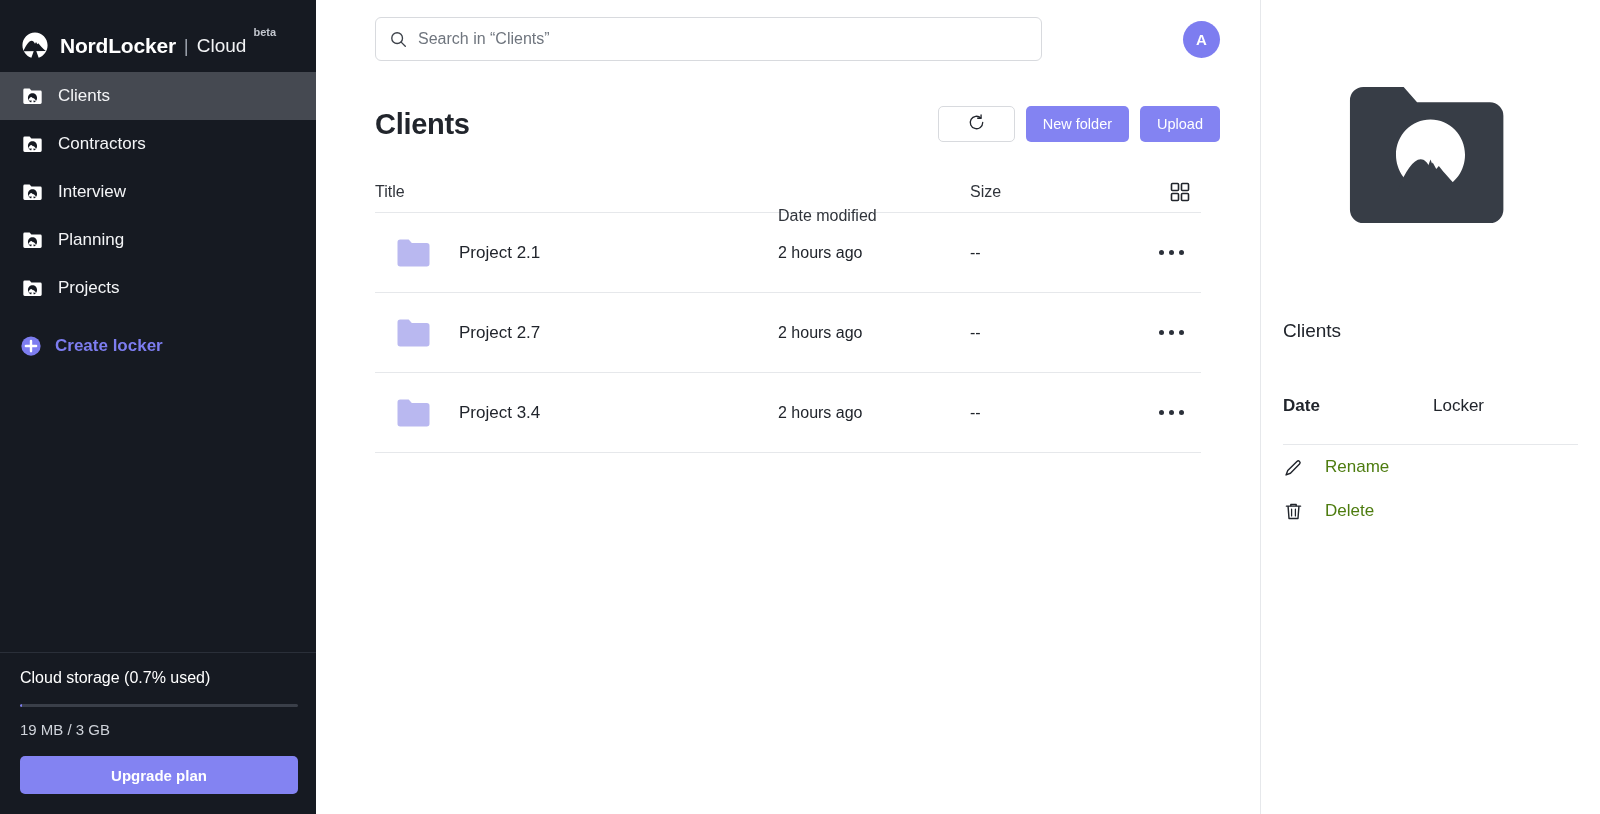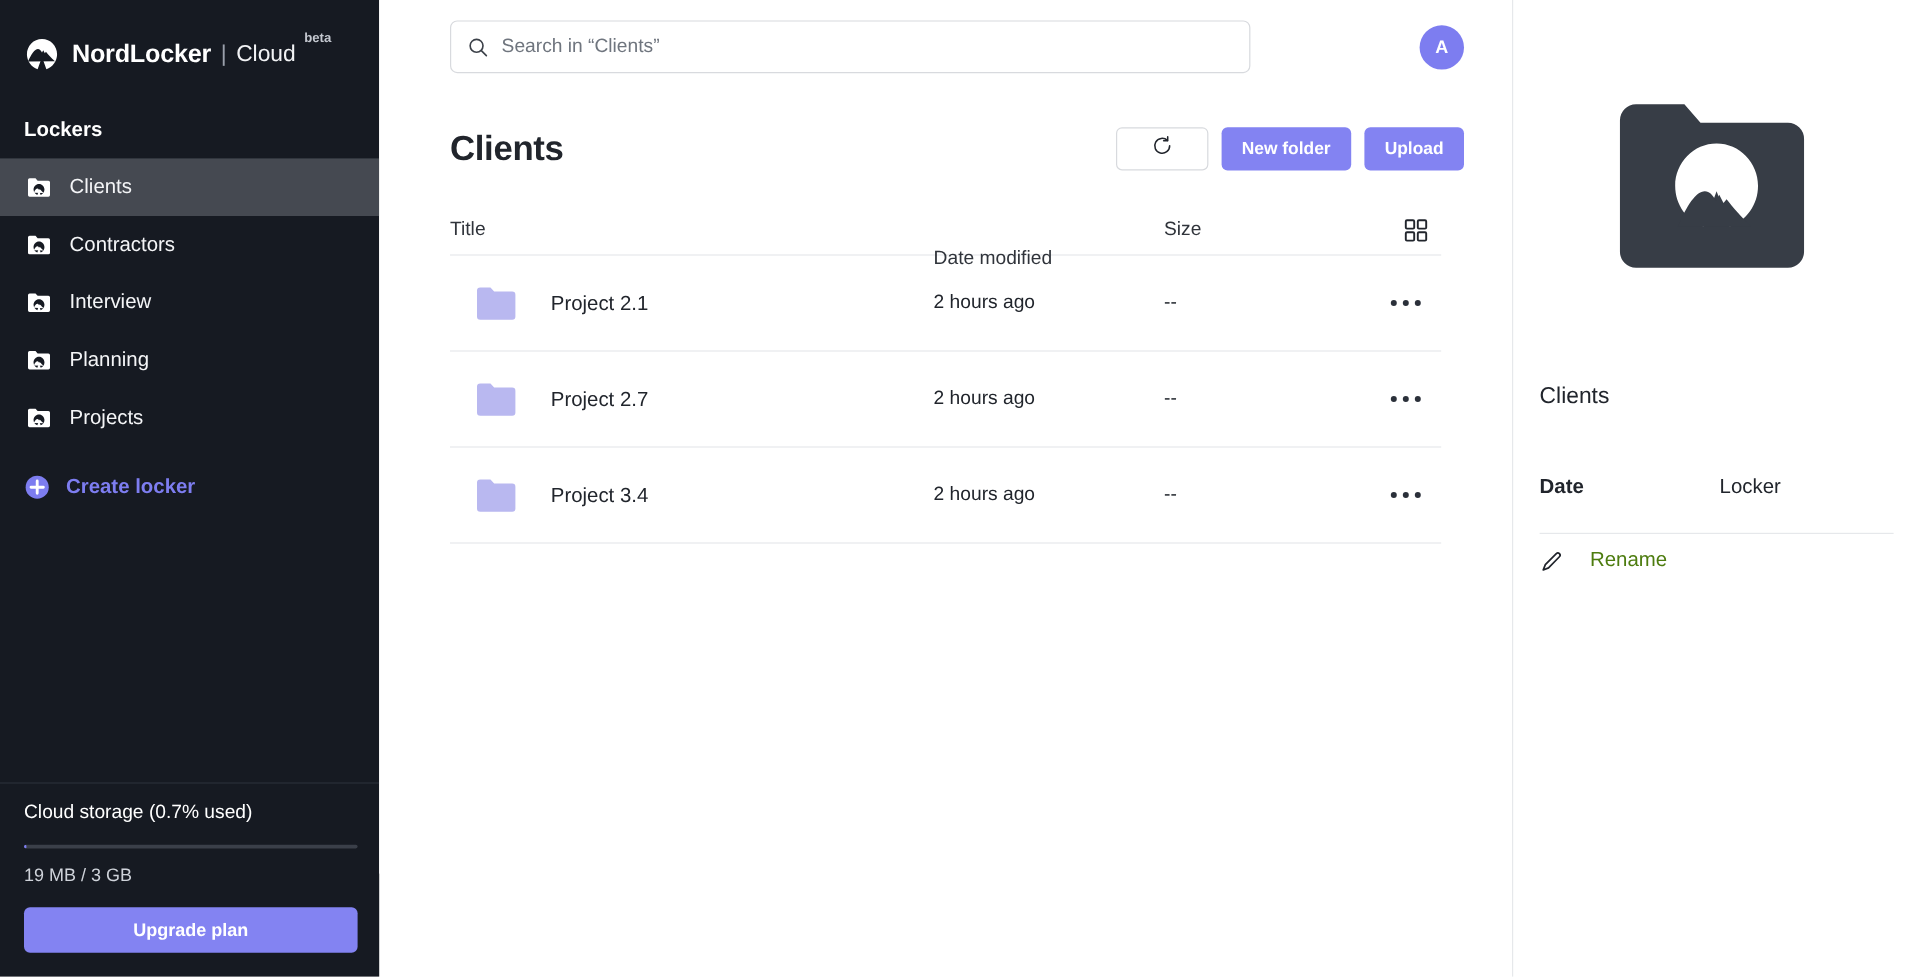--- a/index.html
+++ b/index.html
@@ -119,21 +119,21 @@
   .btn-refresh {
     width: 77px; height: 36px;
     background: #fff; border: 1px solid #d8dade; border-radius: 5px;
     display: flex; align-items: center; justify-content: center;
     cursor: pointer; margin-right: 11px;
   }
   .btn-primary {
     height: 36px; padding: 0 17px;
     background: #8383f2; color: #fff; border: none; border-radius: 5px;
     font-family: "Liberation Sans", sans-serif;
-    font-size: 14.5px; font-weight: bold; cursor: pointer;
+    font-size: 14.5px; font-weight: normal; cursor: pointer;
     margin-right: 11px;
   }
   .btn-primary.last { margin-right: 0; }
 
   .table { width: 826px; margin-top: 16px; }
   .thead {
     display: flex; align-items: center;
     height: 42px; border-bottom: 1px solid #e6e8eb;
     color: #30343b; font-size: 16px;
   }
@@ -199,21 +199,20 @@
           <path d="M16 1.5C8.5 1.5 2.6 7.6 2.6 15.2c0 6.2 4 11.5 9.5 13.3L16 17.6l3.9 10.9c5.5-1.8 9.5-7.1 9.5-13.3C29.4 7.6 23.5 1.5 16 1.5z" fill="#ffffff"></path>
           <path d="M3.6 21.5 C6.5 15 9.5 10.4 12.4 10.4 c1.5 0 2.5 1.2 3.6 3.1 l1.1-1.9 1.4 2.6 1.0-1.2 c2.0 2.6 4.6 5.4 8.0 8.4 z" fill="#161a22"></path>
         </svg>
       </span>
       <span class="brand-name">NordLocker</span>
       <span class="brand-sep">|</span>
       <span class="brand-sub">Cloud</span>
       <span class="brand-beta">beta</span>
     </div>
 
-    <div class="lockers-title">Lockers</div>
 
     <div class="nav-item active">
       <span class="nav-icon">
         <svg viewBox="0 0 24 24" width="21" height="21">
           <path d="M1.5 4.5a1.6 1.6 0 0 1 1.6-1.6h5.6l2 2.3h10.2a1.6 1.6 0 0 1 1.6 1.6v12.1a1.6 1.6 0 0 1-1.6 1.6H3.1a1.6 1.6 0 0 1-1.6-1.6z" fill="#ffffff"></path>
           <path d="M12 8.4c-2.9 0-5.2 2.4-5.2 5.3 0 2.4 1.5 4.4 3.6 5.1l1.6-4.2 1.6 4.2c2.1-.7 3.6-2.7 3.6-5.1 0-2.9-2.3-5.3-5.2-5.3z" fill="#161a22"></path>
           <path d="M7.1 16.6c1.1-2.5 2.3-3.9 3.4-3.9.6 0 1 .4 1.4 1.2l.4-.7.6 1 .4-.5c.8 1 1.8 2.1 3.1 3.2z" fill="#ffffff"></path>
         </svg>
       </span>
       <span class="nav-label">Clients</span>
@@ -419,15 +418,26 @@
 
     <div class="action">
       <span class="action-icon">
         <svg viewBox="0 0 22 22" width="21" height="21">
           <path d="M3.2 18.8 5 14.2 14.6 4.6a1.9 1.9 0 0 1 2.7 2.7L7.8 17 3.2 18.8z" fill="none" stroke="#21252c" stroke-width="1.5" stroke-linejoin="round"></path>
         </svg>
       </span>
       <span class="action-label">Rename</span>
     </div>
 
+    <div class="action">
+      <span class="action-icon">
+        <svg viewBox="0 0 22 22" width="21" height="21">
+          <path d="M3.6 5.4h14.8" stroke="#21252c" stroke-width="1.5" stroke-linecap="round"></path>
+          <path d="M8.2 5.4V3.6h5.6v1.8" fill="none" stroke="#21252c" stroke-width="1.5" stroke-linejoin="round"></path>
+          <path d="M5.3 5.4 6.3 18.4h9.4l1-13" fill="none" stroke="#21252c" stroke-width="1.5" stroke-linejoin="round"></path>
+          <path d="M9 8.6v7M13 8.6v7" stroke="#21252c" stroke-width="1.3" stroke-linecap="round"></path>
+        </svg>
+      </span>
+      <span class="action-label">Delete</span>
+    </div>
   </aside>
 
 </div>
 
 </body></html>

